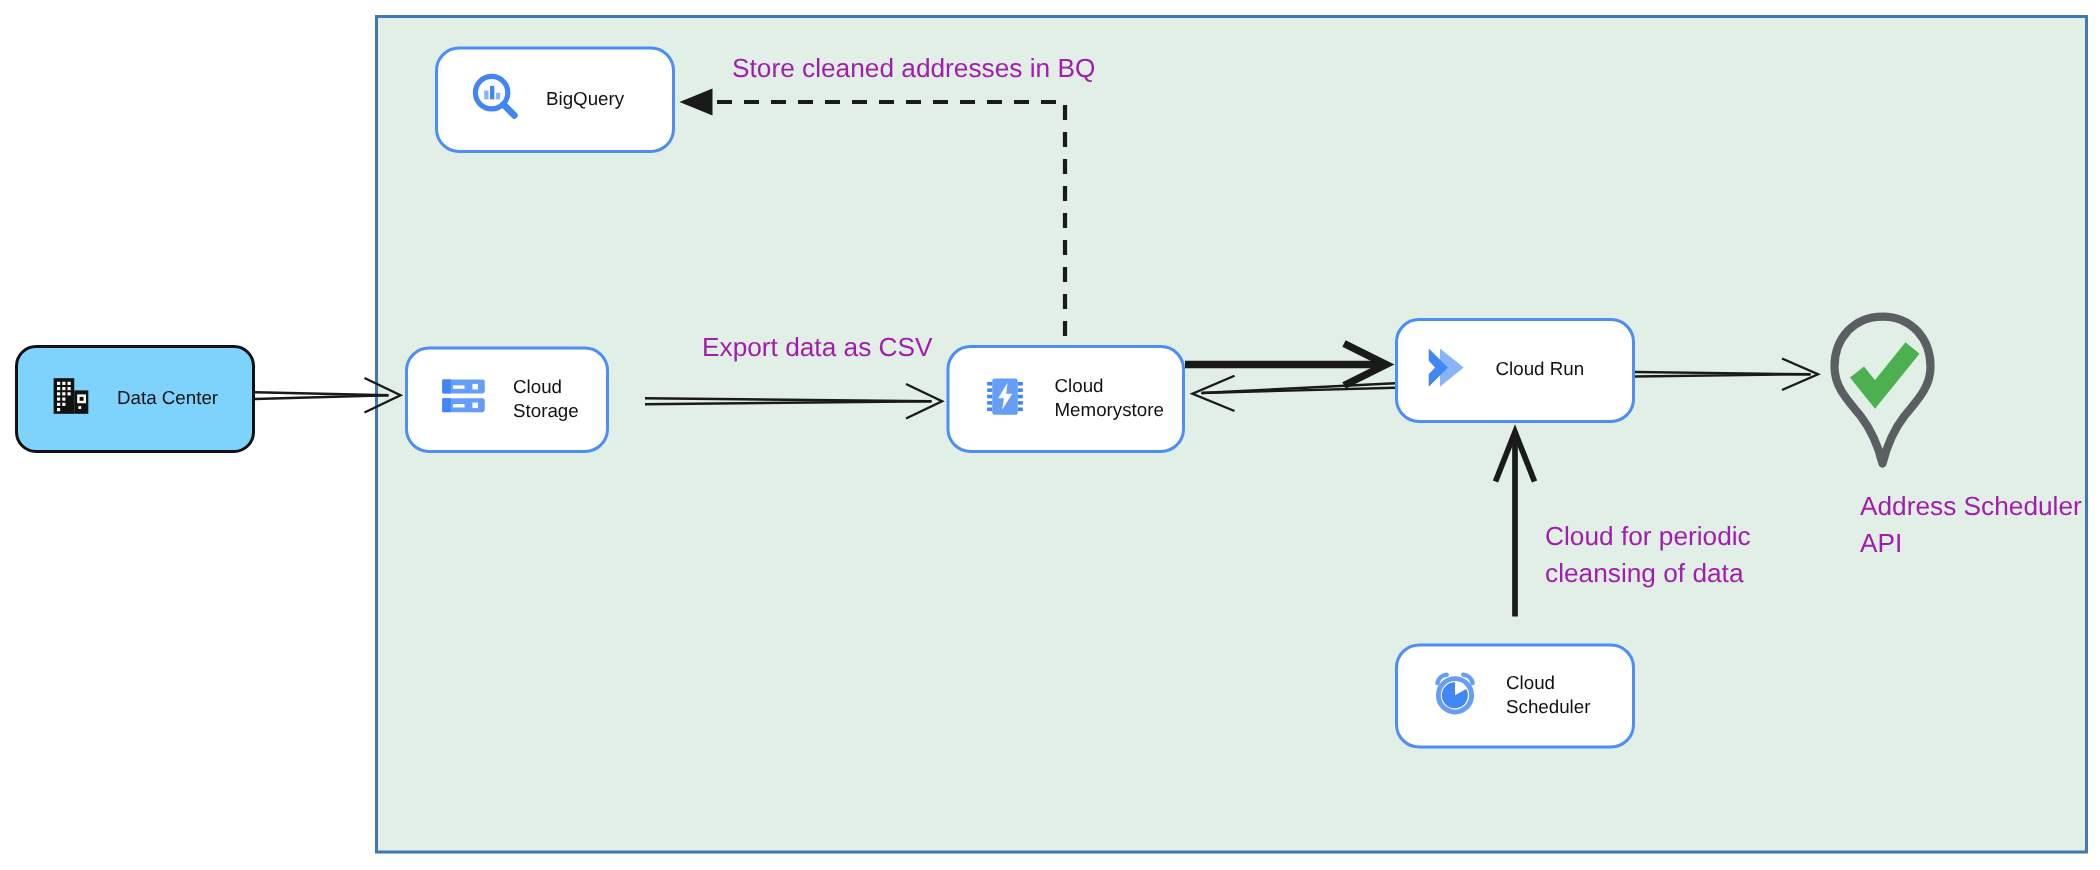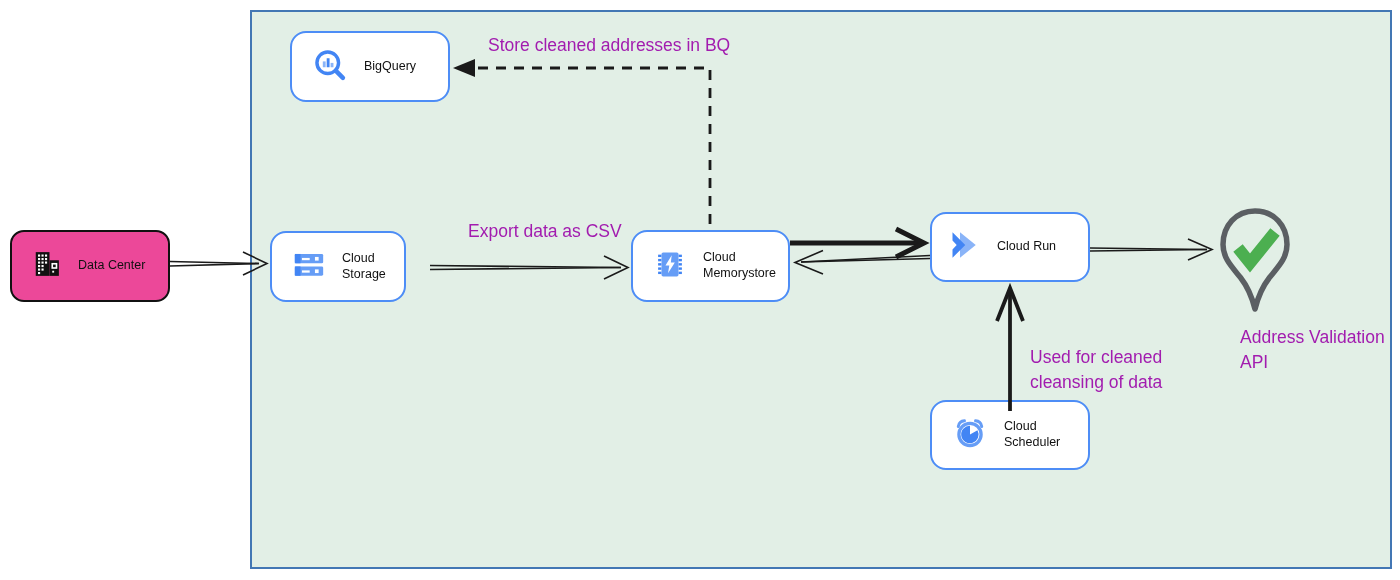--- a/index.html
+++ b/index.html
@@ -12,28 +12,28 @@
     background:#e2efe6;border:2.5px solid #4377b4;
   }
   .node{
     position:absolute;display:flex;align-items:center;gap:16px;
     background:#ffffff;border:2px solid #4d8df6;border-radius:16px;
     padding:0 14px 0 20px;box-sizing:border-box;z-index:3;
   }
   .node .label{font-size:12.5px;line-height:1.25;color:#111;}
   .node-datacenter{
     left:10px;top:230px;width:160px;height:72px;
-    background:#ec4899;border:2.5px solid #111111;border-radius:14px;
+    background:#7dd3fc;border:2.5px solid #111111;border-radius:14px;
   }
   .node-storage{left:270px;top:231px;width:136px;height:71px;}
   .node-bigquery{left:290px;top:31px;width:160px;height:71px;}
   .node-memorystore{left:631px;top:230px;width:159px;height:72px;}
   .node-memorystore .label{width:82px;}
   .node-cloudrun{left:930px;top:212px;width:160px;height:70px;padding-left:13px;}
-  .node-scheduler{left:930px;top:400px;width:160px;height:70px;}
+  .node-scheduler{left:930px;top:429px;width:160px;height:70px;}
   .pin{position:absolute;left:1218px;top:206px;width:74px;height:132px;z-index:3;}
   .note{
     position:absolute;font-size:17.5px;line-height:25px;
     white-space:pre-wrap;color:#a21caf;z-index:4;
   }
   .note-store-bq{left:488px;top:33px;}
   .note-export{left:452px;top:219px;margin-left:16px;}
   .note-upload{left:271px;top:331px;}
   .note-parse{left:608px;top:331px;}
   .note-periodic{left:1030px;top:345px;}
@@ -149,25 +149,25 @@
   </div>
 
   <div class="pin">
     <span>
       <svg width="74" height="132" viewBox="0 0 74 132">
         <path d="M37,5 C18,5 5,19.5 5,38.5 C5,52 13.5,60.5 22.5,71.5 C29.5,80.5 34,91 37,103 C40,91 44.5,80.5 51.5,71.5 C60.5,60.5 69,52 69,38.5 C69,19.5 56,5 37,5 Z" fill="none" stroke="#5b5f63" stroke-width="5.5" stroke-linejoin="round"></path>
         <polyline points="20,42 32,57 57,26" fill="none" stroke="#4caf50" stroke-width="12"></polyline>
       </svg>
     </span>
   </div>
-  <div class="note note-address">Address Validation API</div>
+  <div class="note note-address">Address Scheduler API</div>
 
   <div class="note note-store-bq">Store cleaned addresses in BQ</div>
   <div class="note note-export">Export data as CSV</div>
-  <div class="note note-periodic">Used for cleaned
+  <div class="note note-periodic">Cloud for periodic
 cleansing of data</div>
 
   <svg class="overlay" width="1400" height="580">
     <g stroke="#1a1a1a" fill="none">
 
       <g stroke-width="1.6">
         <line x1="170" y1="261.5" x2="259" y2="263.5"></line>
         <line x1="170" y1="266" x2="259" y2="263.5"></line>
         <polyline points="243,252 267,263.5 243,275"></polyline>
       </g>

